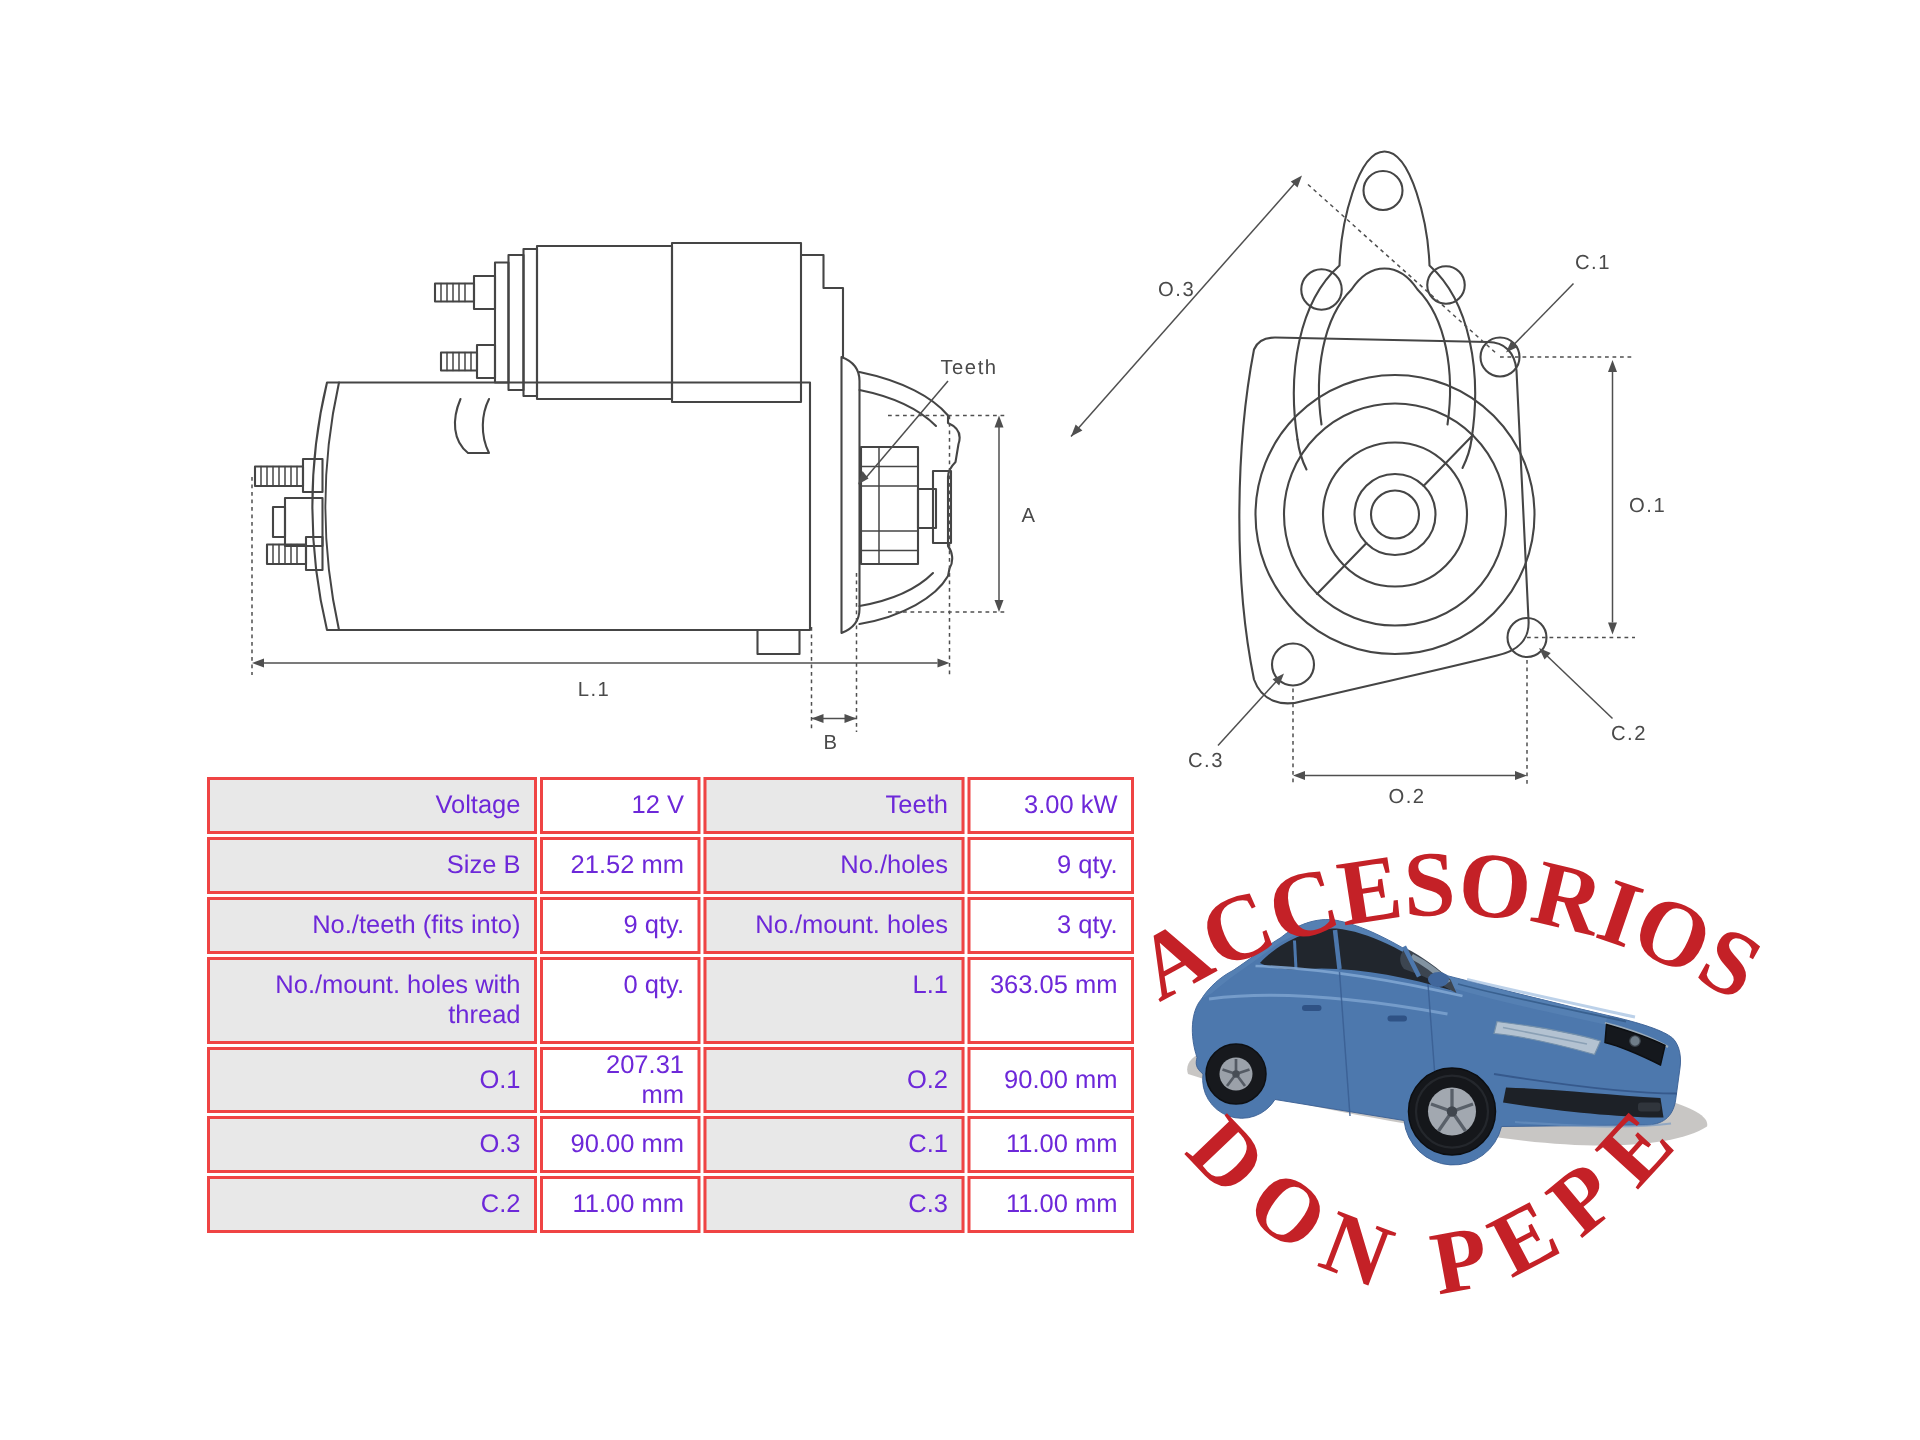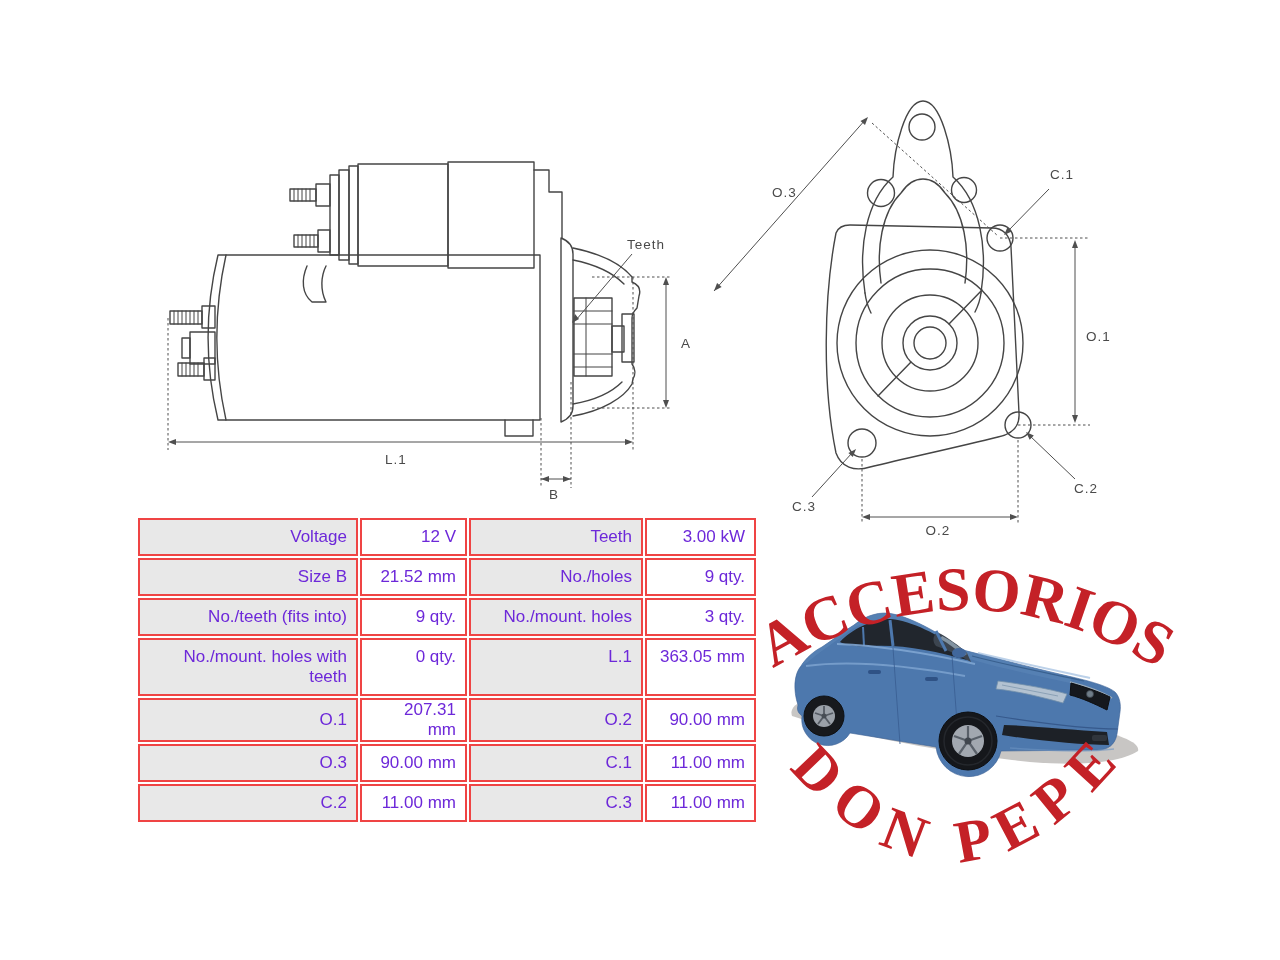--- a/index.html
+++ b/index.html
@@ -213,21 +213,21 @@
         <td class="lab">No./holes</td>
         <td class="val">9 qty.</td>
       </tr>
       <tr>
         <td class="lab">No./teeth (fits into)</td>
         <td class="val">9 qty.</td>
         <td class="lab">No./mount. holes</td>
         <td class="val">3 qty.</td>
       </tr>
       <tr class="tall">
-        <td class="lab">No./mount. holes with teeth</td>
+        <td class="lab">No./mount. holes with thread</td>
         <td class="val">0 qty.</td>
         <td class="lab">L.1</td>
         <td class="val">363.05 mm</td>
       </tr>
       <tr>
         <td class="lab">O.1</td>
         <td class="val">207.31 mm</td>
         <td class="lab">O.2</td>
         <td class="val">90.00 mm</td>
       </tr>

